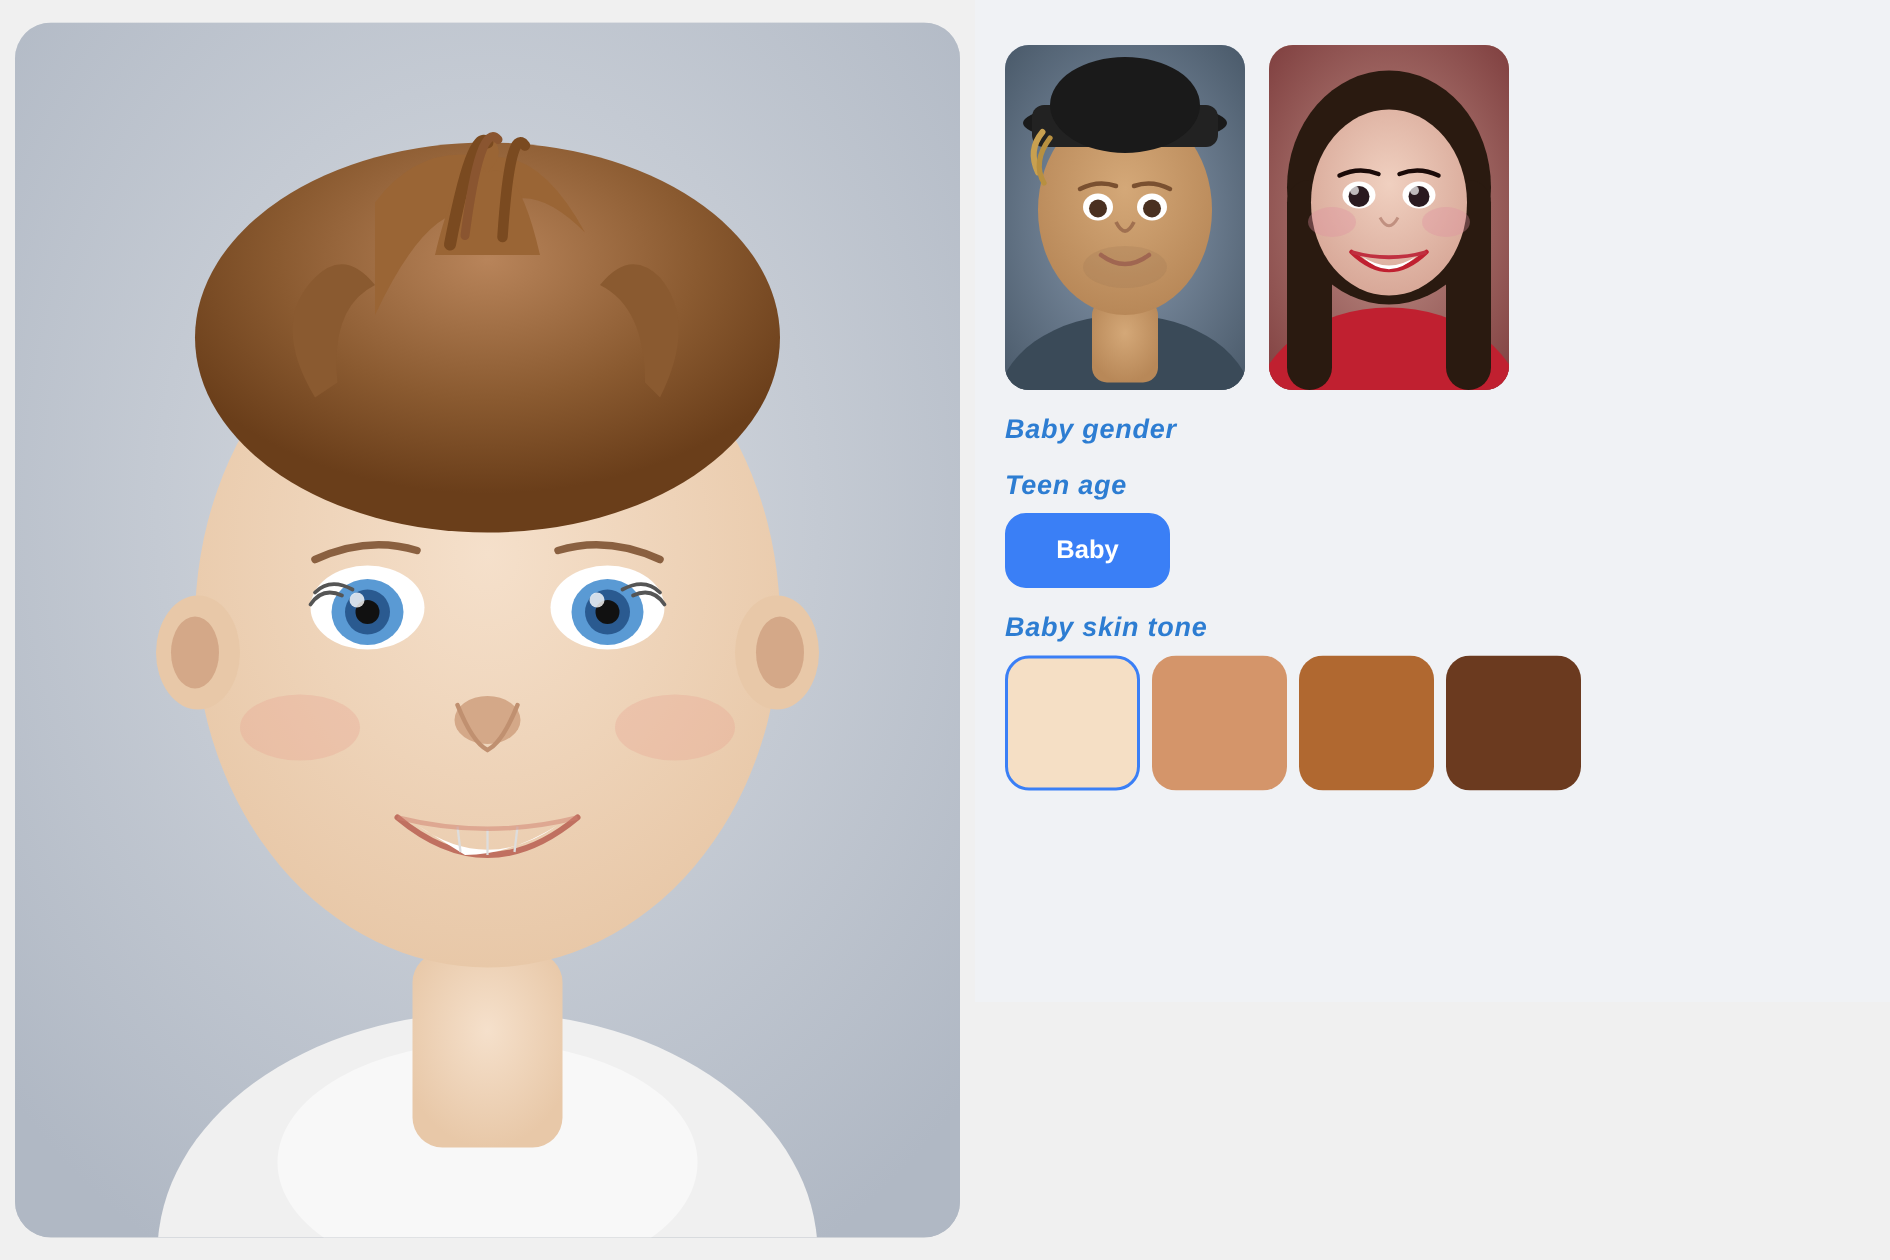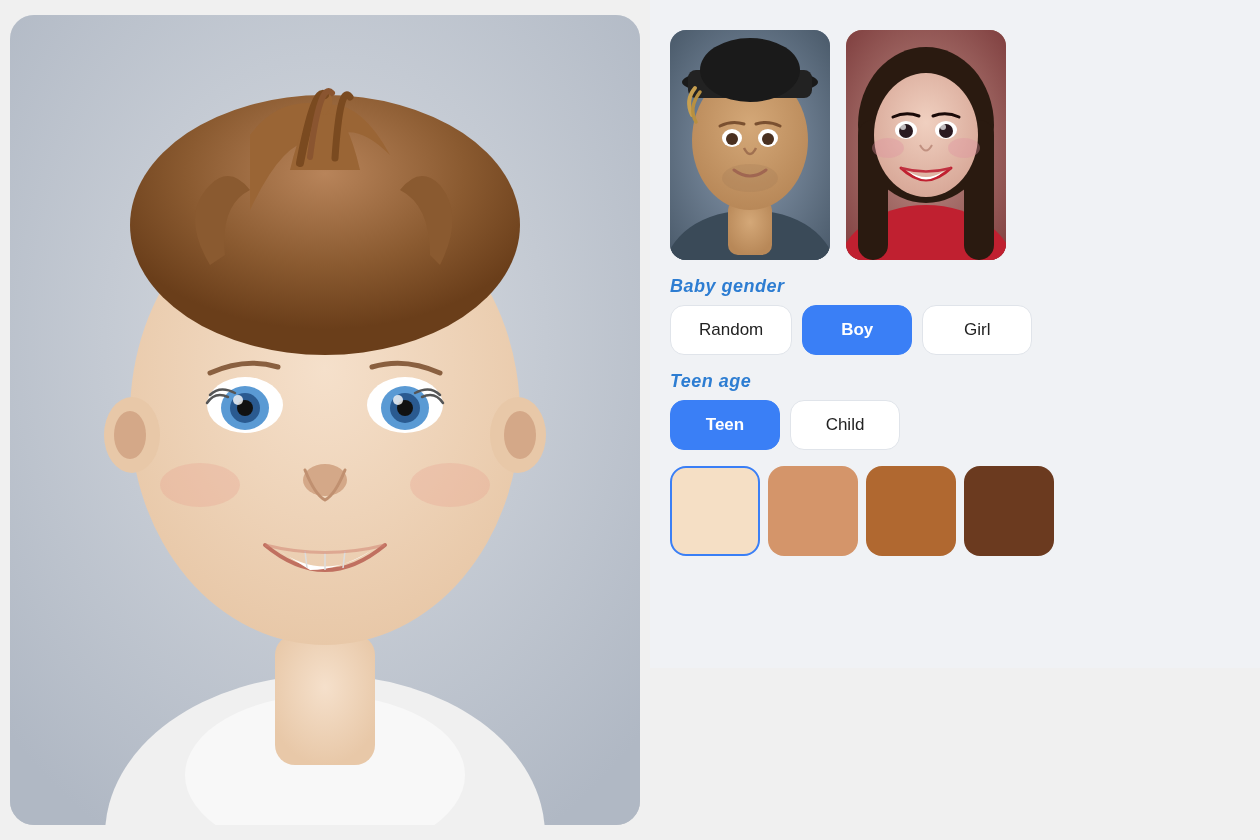--- a/index.html
+++ b/index.html
@@ -307,36 +307,31 @@
         <path d="M55,138 Q80,145 105,138" stroke="#c03040" stroke-width="2.5" fill="none"></path>
 
         <ellipse cx="42" cy="118" rx="16" ry="10" fill="#e090a0" opacity="0.35"></ellipse>
         <ellipse cx="118" cy="118" rx="16" ry="10" fill="#e090a0" opacity="0.35"></ellipse>
       </svg>
     </div>
   </div>
 
   <div class="section-group">
     <div class="section-label">Baby gender</div>
-    <div class="button-group">
-      <button class="option-btn">Random</button>
-      <button class="option-btn active">Boy</button>
-      <button class="option-btn">Girl</button>
-    </div>
   </div>
 
   <div class="section-group">
     <div class="section-label">Teen age</div>
     <div class="button-group">
-      <button class="option-btn active">Teen</button>
-      <button class="option-btn">Child</button>
+      <button class="option-btn active">Baby</button>
     </div>
   </div>
 
   <div class="section-group">
+    <div class="section-label">Baby skin tone</div>
     <div class="color-swatches">
       <div class="color-swatch active" style="background-color:#f5dfc5;"></div>
       <div class="color-swatch" style="background-color:#d4956a;"></div>
       <div class="color-swatch" style="background-color:#b06830;"></div>
       <div class="color-swatch" style="background-color:#6b3a1f;"></div>
     </div>
   </div>
 
 </div>
 

